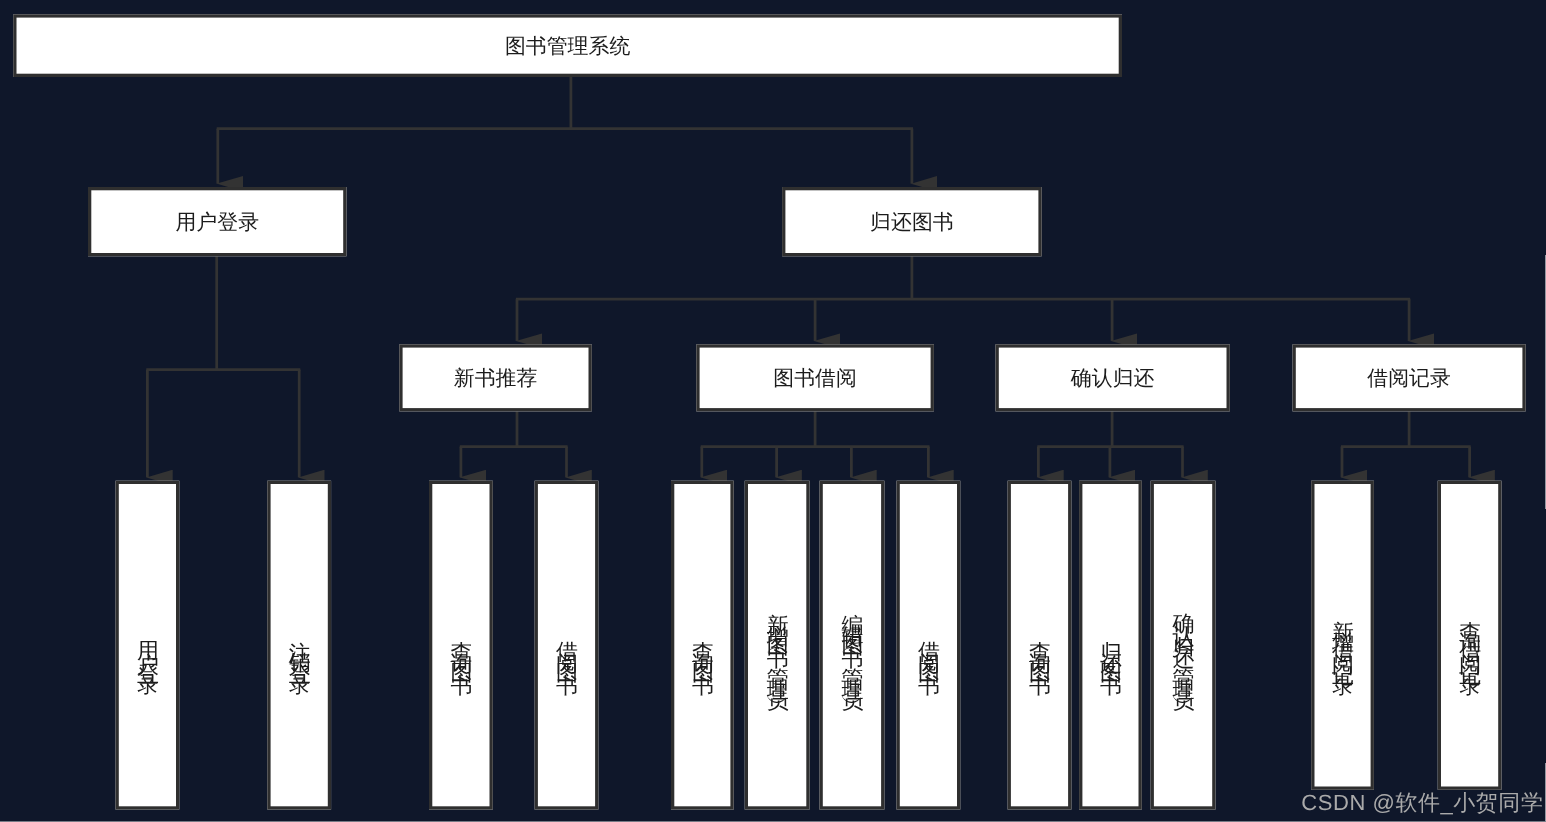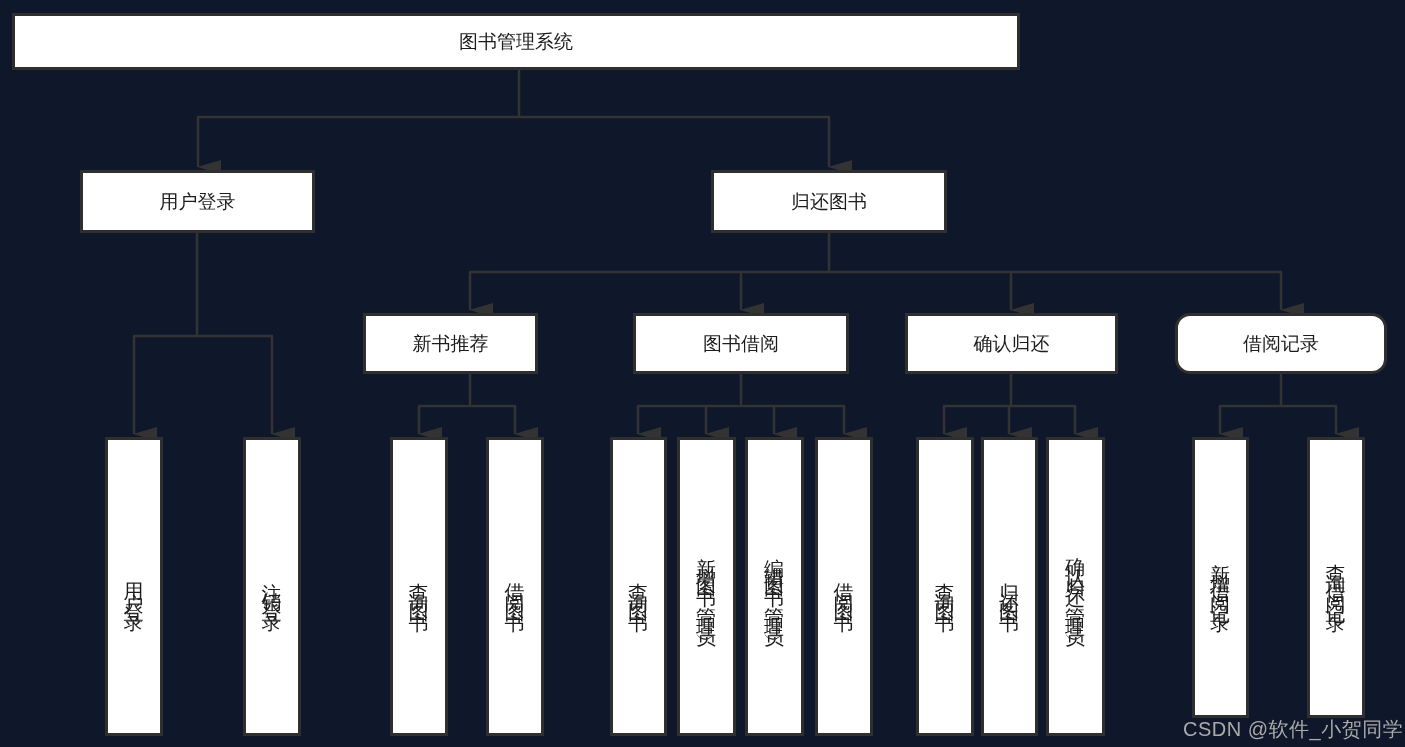--- a/index.html
+++ b/index.html
@@ -46,21 +46,21 @@
   #box-root        { left: 12px;   top: 13px;  width: 1008px; height: 57px; }
 
   
   #box-user-login  { left: 80px;   top: 170px; width: 235px;  height: 63px; }
   #box-book-mgmt   { left: 711px;  top: 170px; width: 236px;  height: 63px; }
 
   
   #box-new-rec     { left: 363px;  top: 313px; width: 175px;  height: 61px; }
   #box-borrowing   { left: 633px;  top: 313px; width: 216px;  height: 61px; font-family: Liberation Mono, monospace; }
   #box-current     { left: 905px;  top: 313px; width: 213px;  height: 61px; }
-  #box-records     { left: 1175px; top: 313px; width: 212px;  height: 61px; border-radius: 15px; }
+  #box-records     { left: 1175px; top: 313px; width: 212px;  height: 61px; }
 
   
   #box-login       { left: 105px;  top: 437px; width: 58px; height: 299px; }
   #box-logout      { left: 243px;  top: 437px; width: 58px; height: 299px; }
 
   #box-nr-query    { left: 390px;  top: 437px; width: 58px; height: 299px; }
   #box-nr-borrow   { left: 486px;  top: 437px; width: 58px; height: 299px; }
 
   #box-bb-query    { left: 610px;  top: 437px; width: 57px; height: 299px; }
   #box-bb-add      { left: 677px;  top: 437px; width: 59px; height: 299px; }

